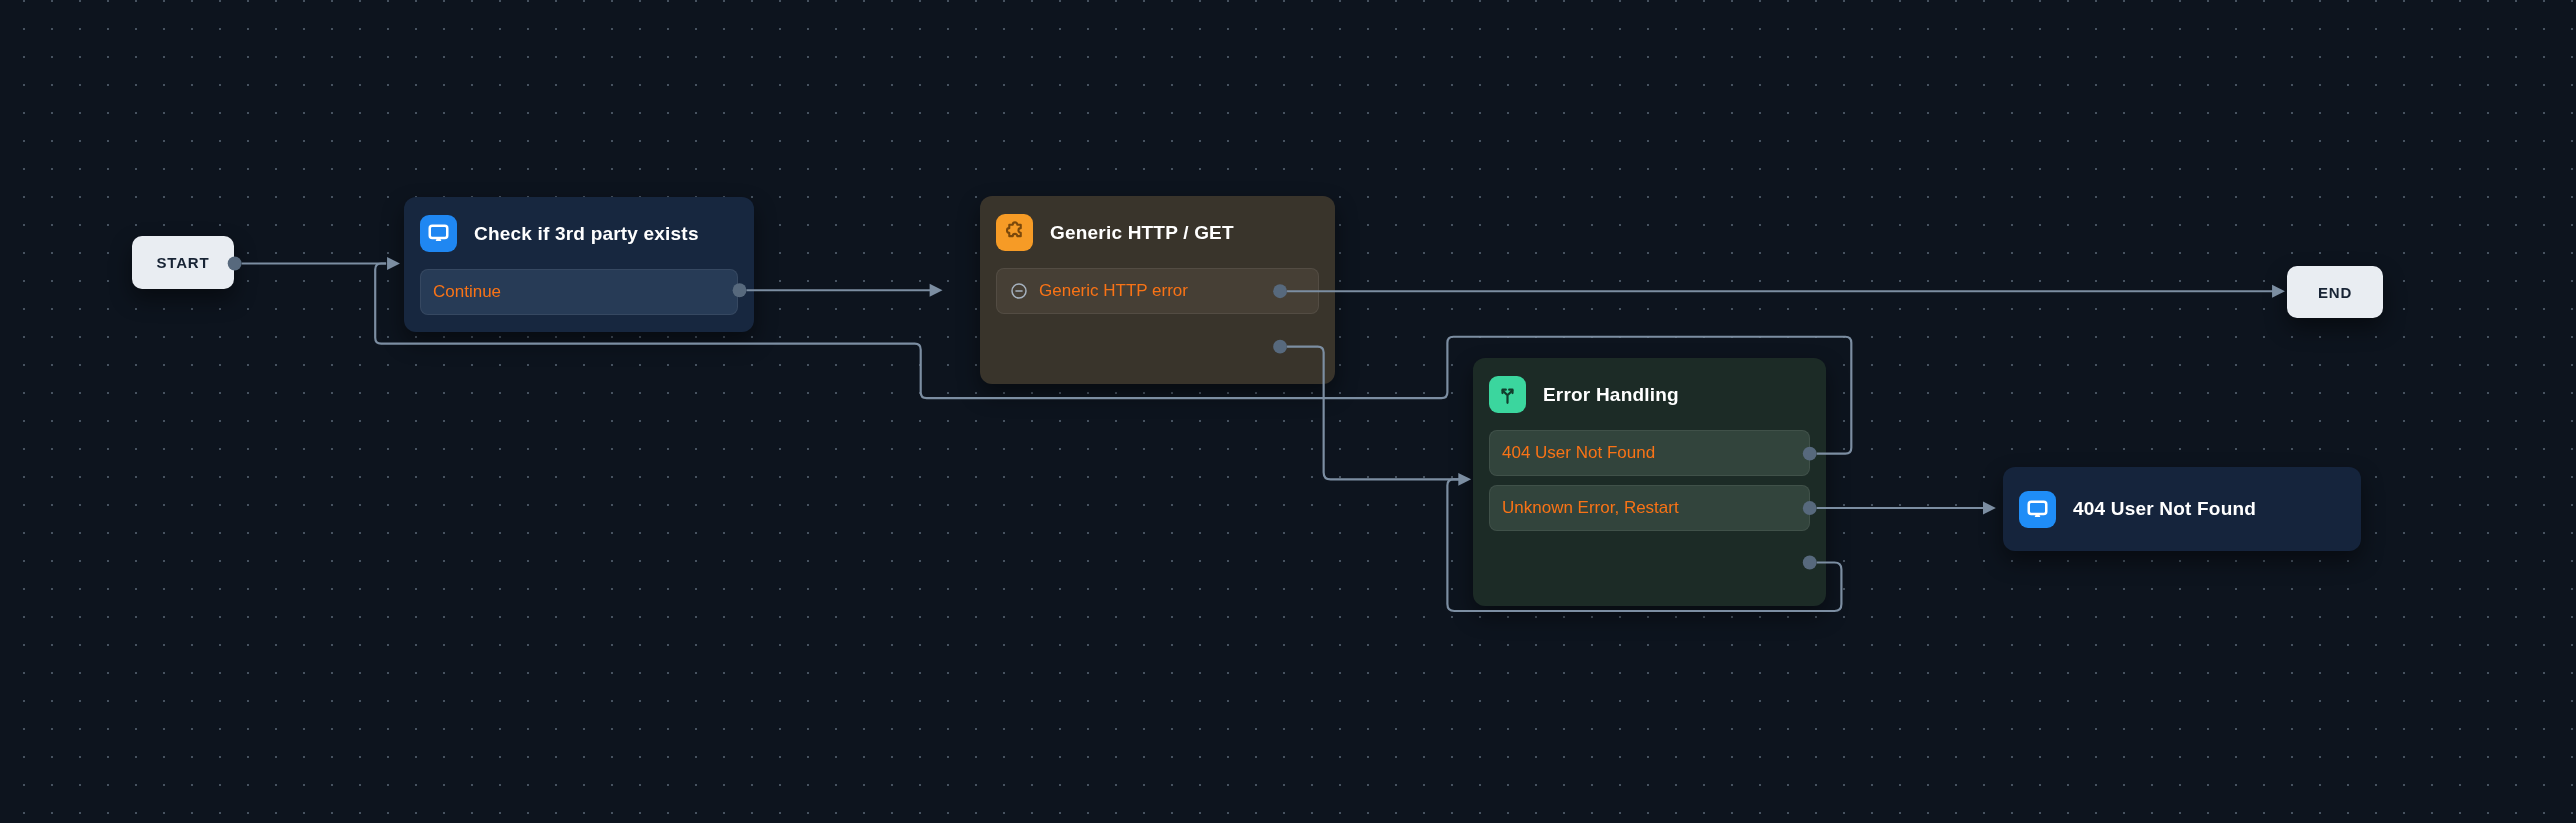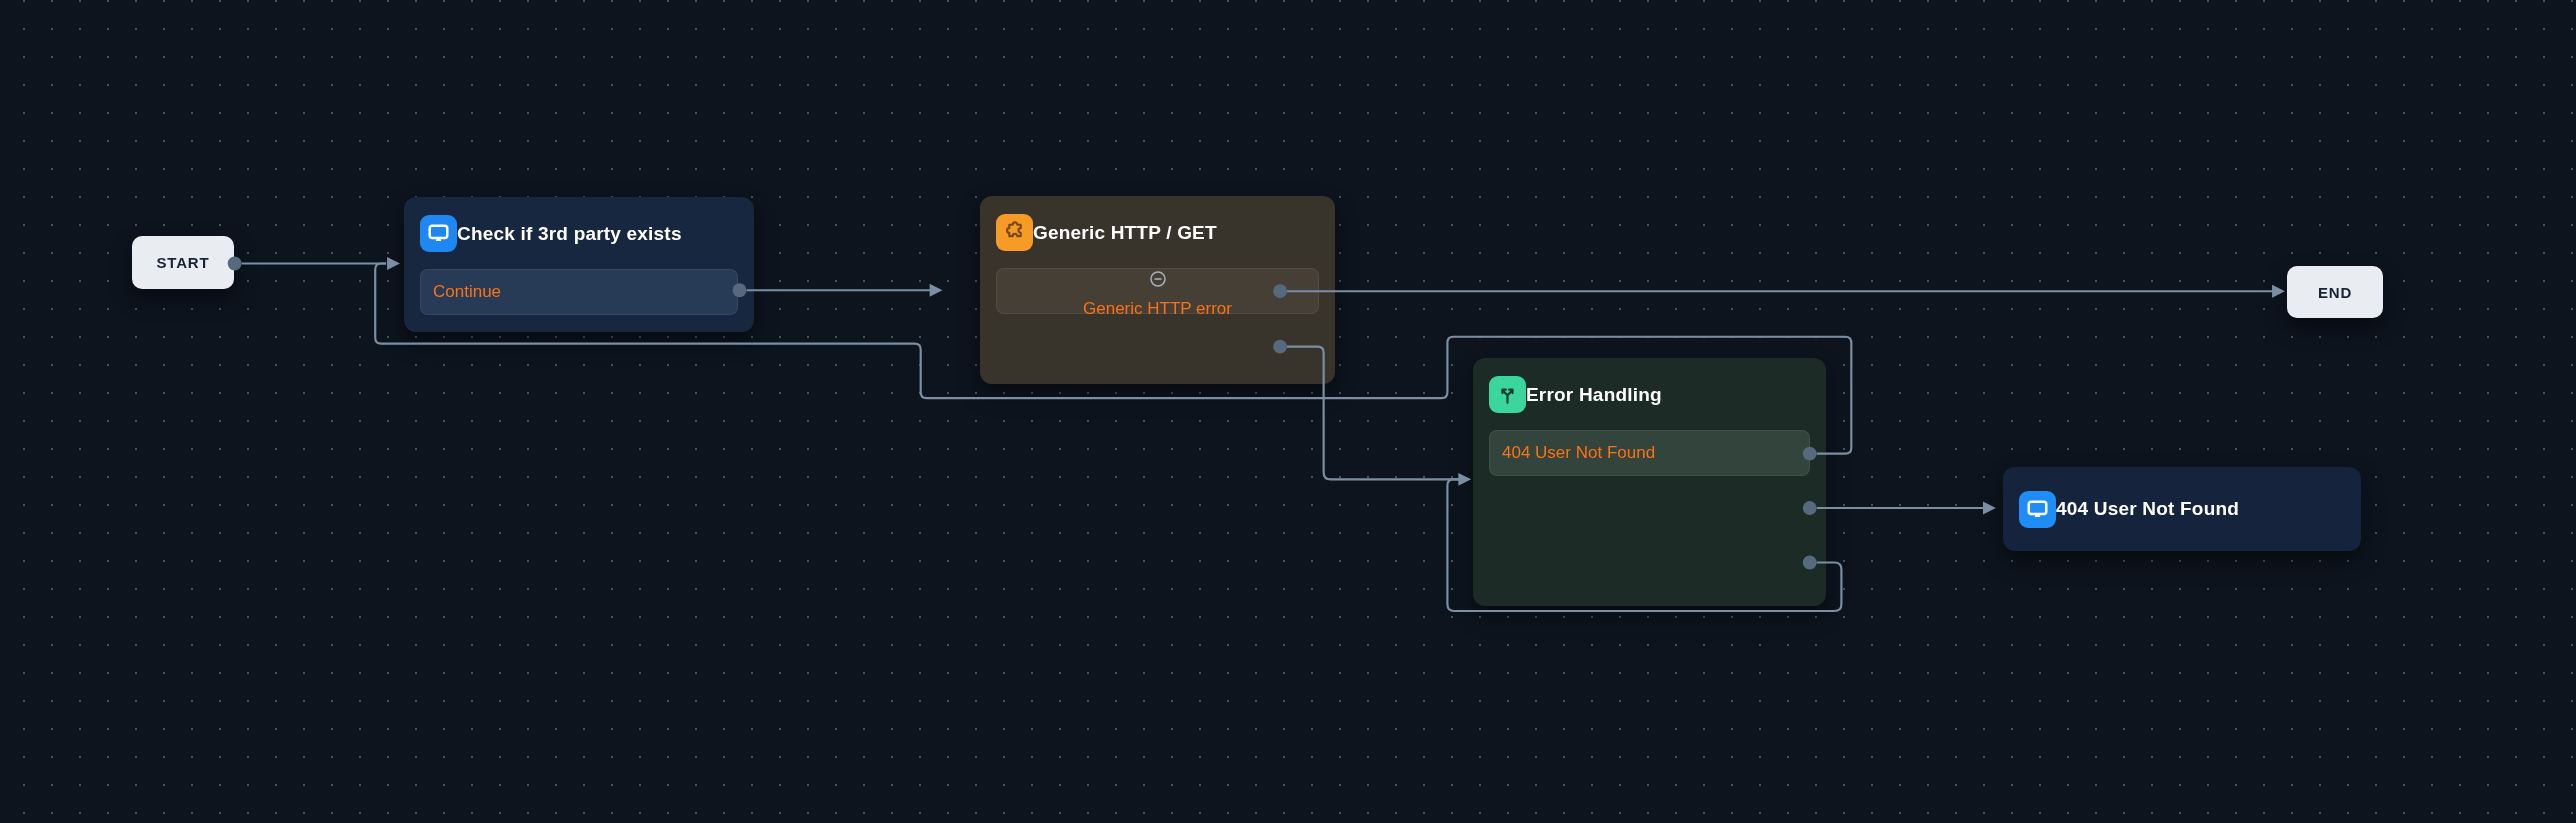--- a/index.html
+++ b/index.html
@@ -9,21 +9,21 @@
     background-image:radial-gradient(circle, rgba(148,167,187,.42) 1.2px, transparent 1.5px);
     background-size:28px 28px;background-position:10px 15px;
     font-family:"Liberation Sans", sans-serif;
   }
   #edges{position:absolute;left:0;top:0;z-index:3;pointer-events:none;}
   .node{position:absolute;box-sizing:border-box;border-radius:12px;z-index:2;
         padding:18px 16px;box-shadow:0 10px 22px rgba(0,0,0,.45);}
   .terminal{display:flex;align-items:center;justify-content:center;
         background:#e9edf2;border-radius:10px;color:#182435;font-weight:700;
         font-size:15px;letter-spacing:0.8px;padding:0;}
-  .hdr{display:flex;align-items:center;height:37px;margin-bottom:17px;}
+  .hdr{display:flex;align-items:center;gap:17px;height:37px;margin-bottom:17px;}
   .nicon{width:37px;height:37px;border-radius:9px;flex:0 0 37px;
         display:flex;align-items:center;justify-content:center;}
   .nicon svg{width:25px;height:25px;display:block;}
   .title{color:#ffffff;font-weight:700;font-size:19px;letter-spacing:0.2px;white-space:nowrap;}
   .row{height:46px;border-radius:8px;display:flex;align-items:center;gap:10px;
         padding:0 12px;box-sizing:border-box;margin-top:9px;
         border:1px solid rgba(255,255,255,.07);color:#f97316;font-size:17px;white-space:nowrap;}
   .row:first-of-type{margin-top:0;}
   .ricon{width:20px;height:20px;flex:0 0 20px;display:flex;align-items:center;justify-content:center;}
   .ricon svg{width:20px;height:20px;display:block;}
@@ -72,21 +72,21 @@
     </div>
     <div class="node" style="left: 980px; top: 196px; width: 355px; height: 188px; background: rgb(57, 52, 43);">
       <div class="hdr">
         <span class="nicon" style="background: rgb(246, 155, 38);">
           <svg viewBox="0 0 24 24" fill="none">
             <path d="M7 4.5h3.3a2.2 2.2 0 0 1 4.4 0H18v3.3a2.2 2.2 0 0 0 0 4.4v3.3h-3.3a2.2 2.2 0 0 0 -4.4 0H7v-3.3a2.2 2.2 0 0 1 0-4.4z" stroke="#7a480b" stroke-width="2" stroke-linejoin="round"></path>
           </svg>
         </span>
         <span class="title">Generic HTTP / GET</span>
       </div>
-      <div class="row" style="background: rgb(70, 63, 53); flex-direction: column;">
+      <div class="row" style="background: rgb(70, 63, 53);">
         <span class="ricon">
           <svg viewBox="0 0 24 24" fill="none" stroke="#a6b2bf" stroke-width="1.8">
             <circle cx="12" cy="12" r="8.4"></circle>
             <path d="M8.3 12h7.4" stroke-linecap="round"></path>
           </svg>
         </span>
         <span>Generic HTTP error</span>
       </div>
     </div>
     <div class="node" style="left: 1473px; top: 358px; width: 353px; height: 248px; background: rgb(28, 43, 38);">
@@ -95,20 +95,23 @@
           <svg viewBox="0 0 24 24" fill="none" stroke="#123c2c" stroke-width="2.1" stroke-linecap="round" stroke-linejoin="round">
             <path d="M12 20v-7.2M12 12.8 7.4 8.2M12 12.8l4.6-4.6"></path>
             <path d="M7.2 10.6V7.4h3.2M16.8 10.6V7.4h-3.2"></path>
           </svg>
         </span>
         <span class="title">Error Handling</span>
       </div>
       <div class="row" style="background: rgb(50, 68, 60);">
         <span>404 User Not Found</span>
       </div>
+      <div class="row" style="background: rgb(50, 68, 60);">
+        <span>Unknown Error, Restart</span>
+      </div>
     </div>
     <div class="node hdr-only" style="left: 2003px; top: 467px; width: 358px; height: 84px; background: rgb(21, 36, 60);">
       <div class="hdr">
         <span class="nicon" style="background: rgb(31, 141, 247);">
           <svg viewBox="0 0 24 24" fill="none">
             <rect x="3.6" y="4.6" width="16.8" height="11.6" rx="2.4" stroke="#ffffff" stroke-width="2.4"></rect>
             <path d="M9.3 19.3h5.4l-1.1-2.7h-3.2z" fill="#ffffff"></path>
           </svg>
         </span>
         <span class="title">404 User Not Found</span>

